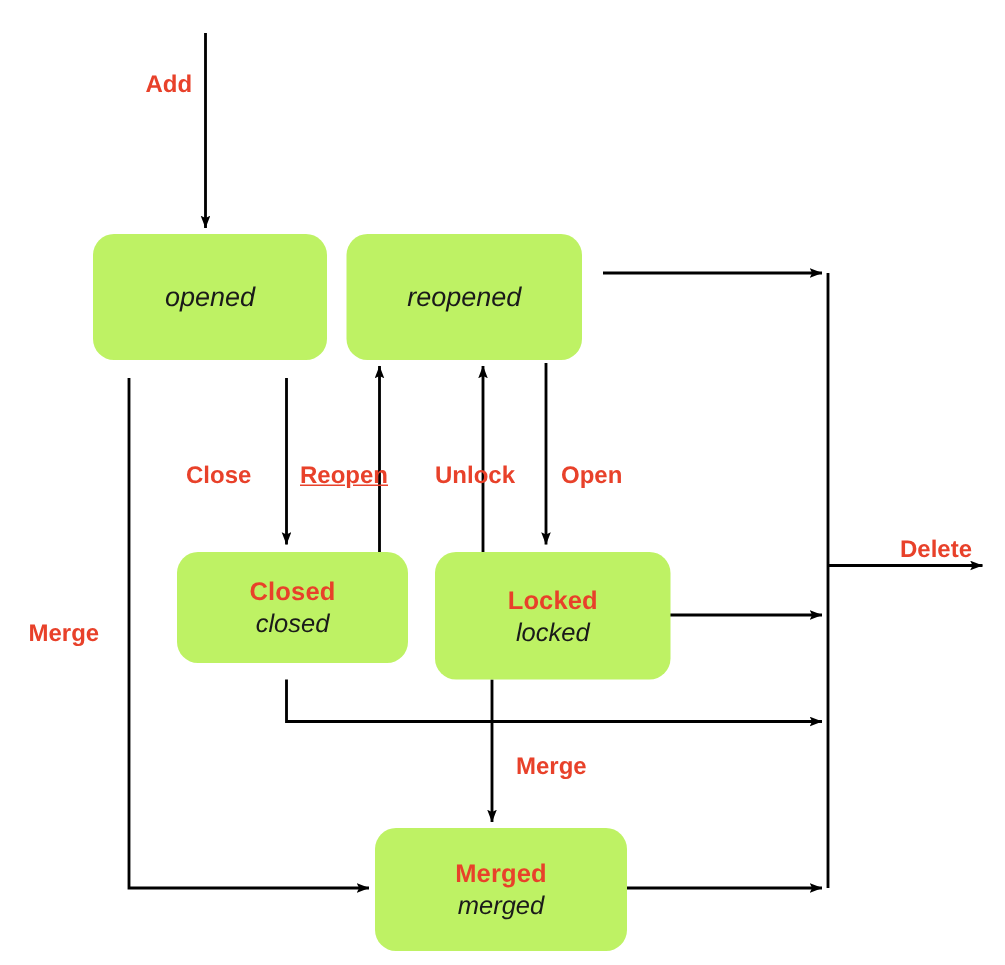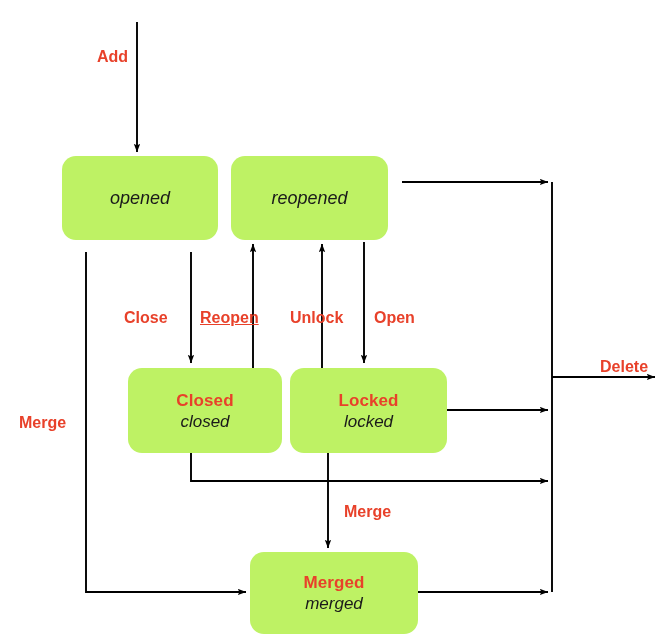--- a/index.html
+++ b/index.html
@@ -120,21 +120,21 @@
 
 
   <div class="node leaf" style="left:62px; top:156px; width:156px; height:84px;">
     <span class="leaf-only-sub">opened</span>
   </div>
 
   <div class="node leaf" style="left:231px; top:156px; width:157px; height:84px;">
     <span class="leaf-only-sub">reopened</span>
   </div>
 
-  <div class="node leaf" style="left:128px; top:368px; width:154px; height:85px;">
+  <div class="node leaf" style="left:118px; top:368px; width:154px; height:74px;">
     <span class="state-title">Closed</span>
     <span class="state-sub">closed</span>
   </div>
 
   <div class="node leaf" style="left:290px; top:368px; width:157px; height:85px;">
     <span class="state-title">Locked</span>
     <span class="state-sub">locked</span>
   </div>
 
   <div class="node leaf" style="left:250px; top:552px; width:168px; height:82px;">

